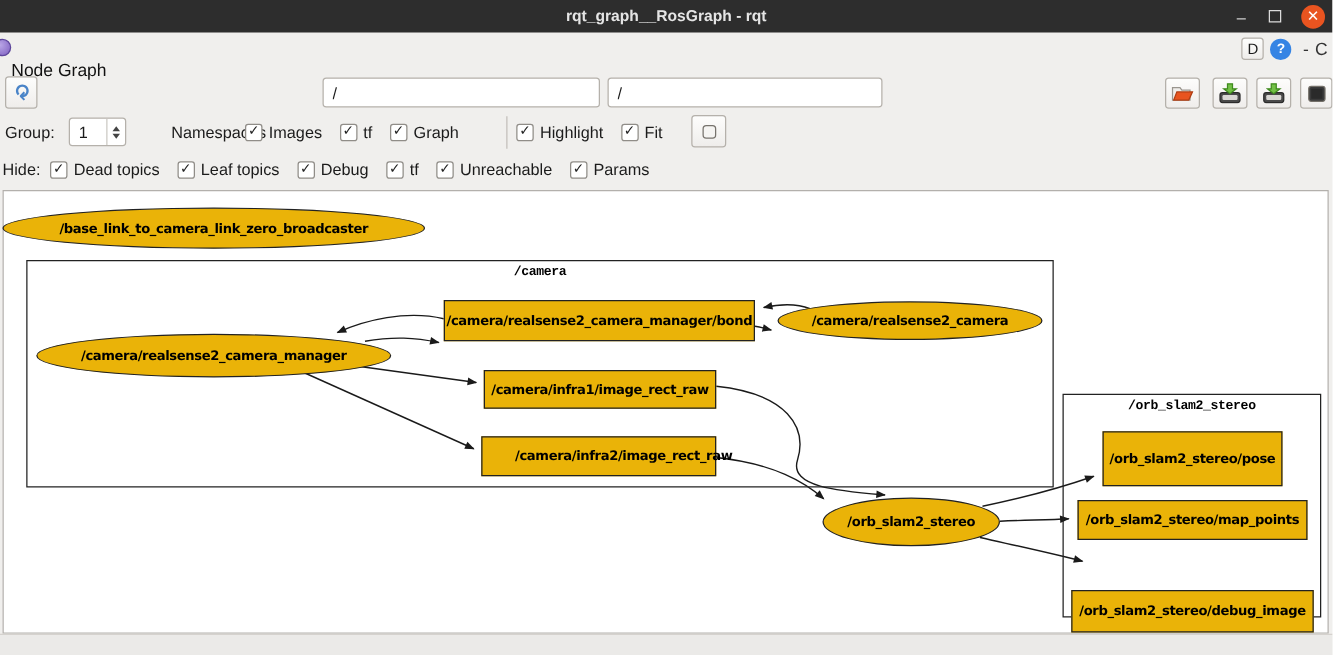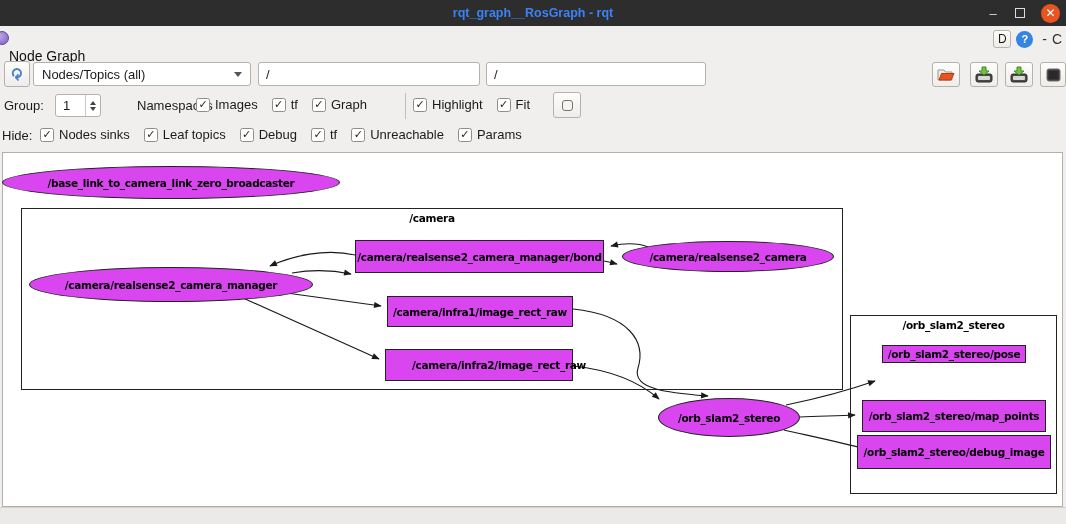--- a/index.html
+++ b/index.html
@@ -7,21 +7,21 @@
   body {
     font-family:"Liberation Sans","DejaVu Sans",sans-serif;
     font-size:13px; color:#1b1b1b; background:#f0efed; position:relative;
   }
 
   
   .titlebar {
     position:absolute; left:0; top:0; width:1066px; height:26px;
     background:#2d2d2d; display:flex; align-items:center; justify-content:center;
   }
-  .titlebar .title { color:#3b82f6; font-weight:bold; font-size:12.5px; }
+  .titlebar .title { color:#e5e5e5; font-weight:bold; font-size:12.5px; }
   .win-controls { position:absolute; right:6px; top:0; height:26px; display:flex; align-items:center; gap:16px; }
   .win-glyph { color:#dcdcdc; font-size:13px; line-height:1; width:12px; text-align:center; cursor:default; }
   .win-max { width:10px; height:10px; border:1px solid #dcdcdc; }
   .win-close {
     width:19px; height:19px; border-radius:50%; background:#e95420;
     color:#fff; font-size:12px; font-weight:bold; display:flex; align-items:center; justify-content:center;
   }
 
   
   .panel-header { position:absolute; left:0; top:26px; width:1066px; height:31px; }
@@ -81,26 +81,26 @@
   .fit-btn { position:absolute; left:553px; top:1px; width:28px; height:26px; }
   .fit-glyph { width:11px; height:11px; border:1.5px solid #77736d; border-radius:3px; background:#f5f4f2; }
 
   
   .canvas { position:absolute; left:2px; top:152px; width:1061px; height:355px; background:#fff;
     border:1px solid #b3b0ac; }
   .bottom-strip { position:absolute; left:0; top:507px; width:1066px; height:17px;
     background:#ebeae8; border-top:1px solid #d5d2ce; }
   .edges-svg { position:absolute; left:0; top:0; width:1066px; height:524px; pointer-events:none; }
   .gnode, .gcluster {
-    position:absolute; border:1px solid #222; background:#d946ef;
+    position:absolute; border:1px solid #222; background:#eab308;
     font-family:"DejaVu Sans",sans-serif; font-weight:bold; font-size:10.5px; letter-spacing:-0.3px;
     display:flex; align-items:center; justify-content:center; white-space:nowrap; color:#000;
   }
   .gnode.ellipse { border-radius:50%; }
-  .gcluster { background:transparent; justify-content:center; align-items:flex-start; }
+  .gcluster { background:transparent; justify-content:center; align-items:flex-start;font-family:Liberation Mono, monospace; }
   .gcluster .cluster-label { margin-top:3px; }
 </style>
 </head>
 <body>
 
 <div class="titlebar">
   <span class="title">rqt_graph__RosGraph - rqt</span>
   <div class="win-controls">
     <span class="win-glyph">–</span>
     <span class="win-max"></span>
@@ -116,24 +116,20 @@
     <span class="btn-help">?</span>
     <span class="panel-dash">-</span>
     <span class="panel-partial">C</span>
   </div>
 </div>
 
 <div class="toolbar">
   <div class="tb-btn refresh-btn">
     <span class="refresh-glyph">⟳</span>
   </div>
-  <div class="combo">
-    <span>Nodes/Topics (all)</span>
-    <span class="combo-arrow"></span>
-  </div>
   <input class="filter-input filter-1" value="/" style="">
   <input class="filter-input filter-2" value="/" style="">
 
   <div class="tb-btn icon-btn btn-load">
     <svg width="18" height="16" viewBox="0 0 18 16">
       <path d="M1,3 L7,3 L8.5,5 L15,5 L15,13 L1,13 Z" fill="#f0eeeb" stroke="#9a968f"></path>
       <path d="M2,13 L4.5,6.5 L17,6.5 L14,13 Z" fill="#e8541f" stroke="#b03d12"></path>
     </svg>
   </div>
   <div class="tb-btn icon-btn btn-save-dot">
@@ -188,21 +184,21 @@
       </span></span>
   <div class="tb-btn fit-btn">
     <span class="fit-glyph"></span>
   </div>
 </div>
 
 <div class="row row4">
   <span class="row-label" style="left:2px">Hide:</span>
   <span class="checks checks-hide"><span class="check-item">
         <span class="cb checked"></span>
-        <span>Nodes sinks</span>
+        <span>Dead topics</span>
       </span><span class="check-item">
         <span class="cb checked"></span>
         <span>Leaf topics</span>
       </span><span class="check-item">
         <span class="cb checked"></span>
         <span>Debug</span>
       </span><span class="check-item">
         <span class="cb checked"></span>
         <span>tf</span>
       </span><span class="check-item">
@@ -241,18 +237,18 @@
     </div>
     <div class="gcluster" style="left: 850px; top: 315px; width: 207px; height: 179px;">
       <span class="cluster-label">/orb_slam2_stereo</span>
     </div>
     <div class="gnode ellipse" style="left: 2px; top: 166px; width: 338px; height: 33px;">/base_link_to_camera_link_zero_broadcaster</div>
     <div class="gnode box" style="left: 355px; top: 240px; width: 249px; height: 33px;">/camera/realsense2_camera_manager/bond</div>
     <div class="gnode ellipse" style="left: 622px; top: 241px; width: 212px; height: 31px;">/camera/realsense2_camera</div>
     <div class="gnode ellipse" style="left: 29px; top: 267px; width: 284px; height: 35px;">/camera/realsense2_camera_manager</div>
     <div class="gnode box" style="left: 387px; top: 296px; width: 186px; height: 31px;">/camera/infra1/image_rect_raw</div>
     <div class="gnode box" style="left: 385px; top: 349px; width: 188px; height: 32px; padding-left: 40px;">/camera/infra2/image_rect_raw</div>
-    <div class="gnode box" style="left: 882px; top: 345px; width: 144px; height: 18px;">/orb_slam2_stereo/pose</div>
+    <div class="gnode box" style="left: 882px; top: 345px; width: 144px; height: 44px;">/orb_slam2_stereo/pose</div>
     <div class="gnode box" style="left: 862px; top: 400px; width: 184px; height: 32px;">/orb_slam2_stereo/map_points</div>
-    <div class="gnode box" style="left: 857px; top: 435px; width: 194px; height: 34px;">/orb_slam2_stereo/debug_image</div>
+    <div class="gnode box" style="left: 857px; top: 472px; width: 194px; height: 34px;">/orb_slam2_stereo/debug_image</div>
     <div class="gnode ellipse" style="left: 658px; top: 398px; width: 142px; height: 39px;">/orb_slam2_stereo</div>
   </div>
 <div class="bottom-strip"></div>
 
 </body></html>

